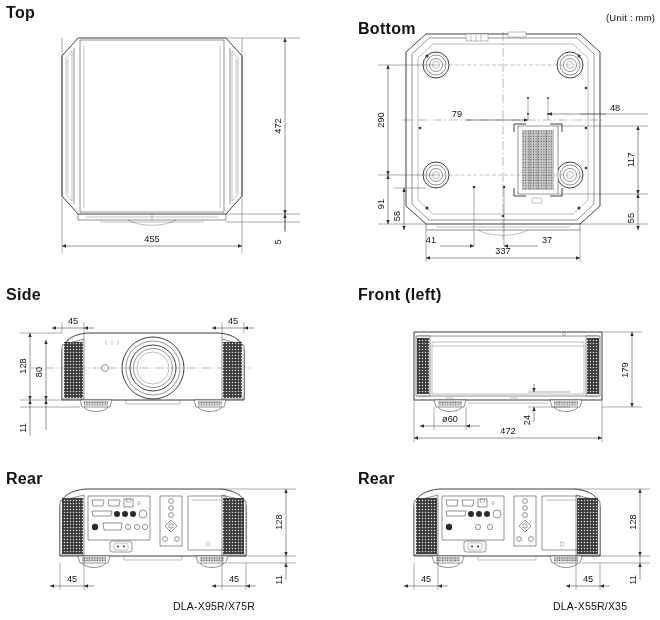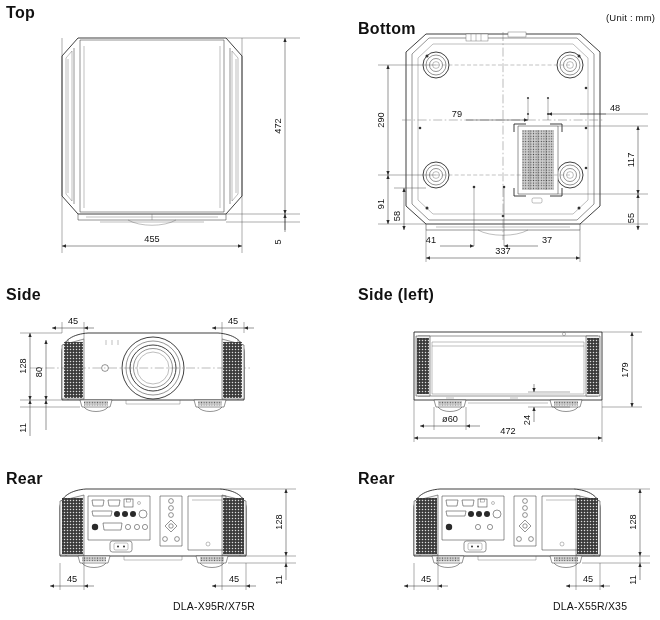--- a/index.html
+++ b/index.html
@@ -283,21 +283,21 @@
 
     <path class="dim" d="M46,40 L46,100" marker-start="url(#ahs)" marker-end="url(#ah)"></path>
     <text class="dimtxt" x="42" y="72" transform="rotate(-90 42,72)" text-anchor="middle">80</text>
 
     <path class="dim" d="M30,100 L30,136" marker-start="url(#ahs)"></path>
     <path class="dim" d="M46,100 L46,130" marker-start="url(#ahs)"></path>
     <text class="dimtxt" x="26" y="128" transform="rotate(-90 26,128)" text-anchor="middle">11</text>
   </svg>
 
   <div class="view" style="left:358px;top:286px;">
-    <div class="vlabel">Side (left)</div>
+    <div class="vlabel">Front (left)</div>
   </div>
 
   <svg class="view" style="left:358px;top:300px;" width="302" height="150" viewBox="0 0 302 150">
 
     <path class="ln" d="M56,32 L244,32 L244,100 L56,100 Z"></path>
     <path class="ln-thin" d="M60,36 L240,36 L240,96 L60,96 Z"></path>
     <path class="ln-vthin" d="M74,42 L226,42 L226,94 L74,94 Z"></path>
     <path class="ln-vthin" d="M74,46 L226,46"></path>
 
     <path class="ln-thin fillg" d="M58,36 L72,36 L72,96 L58,96 Z"></path>

